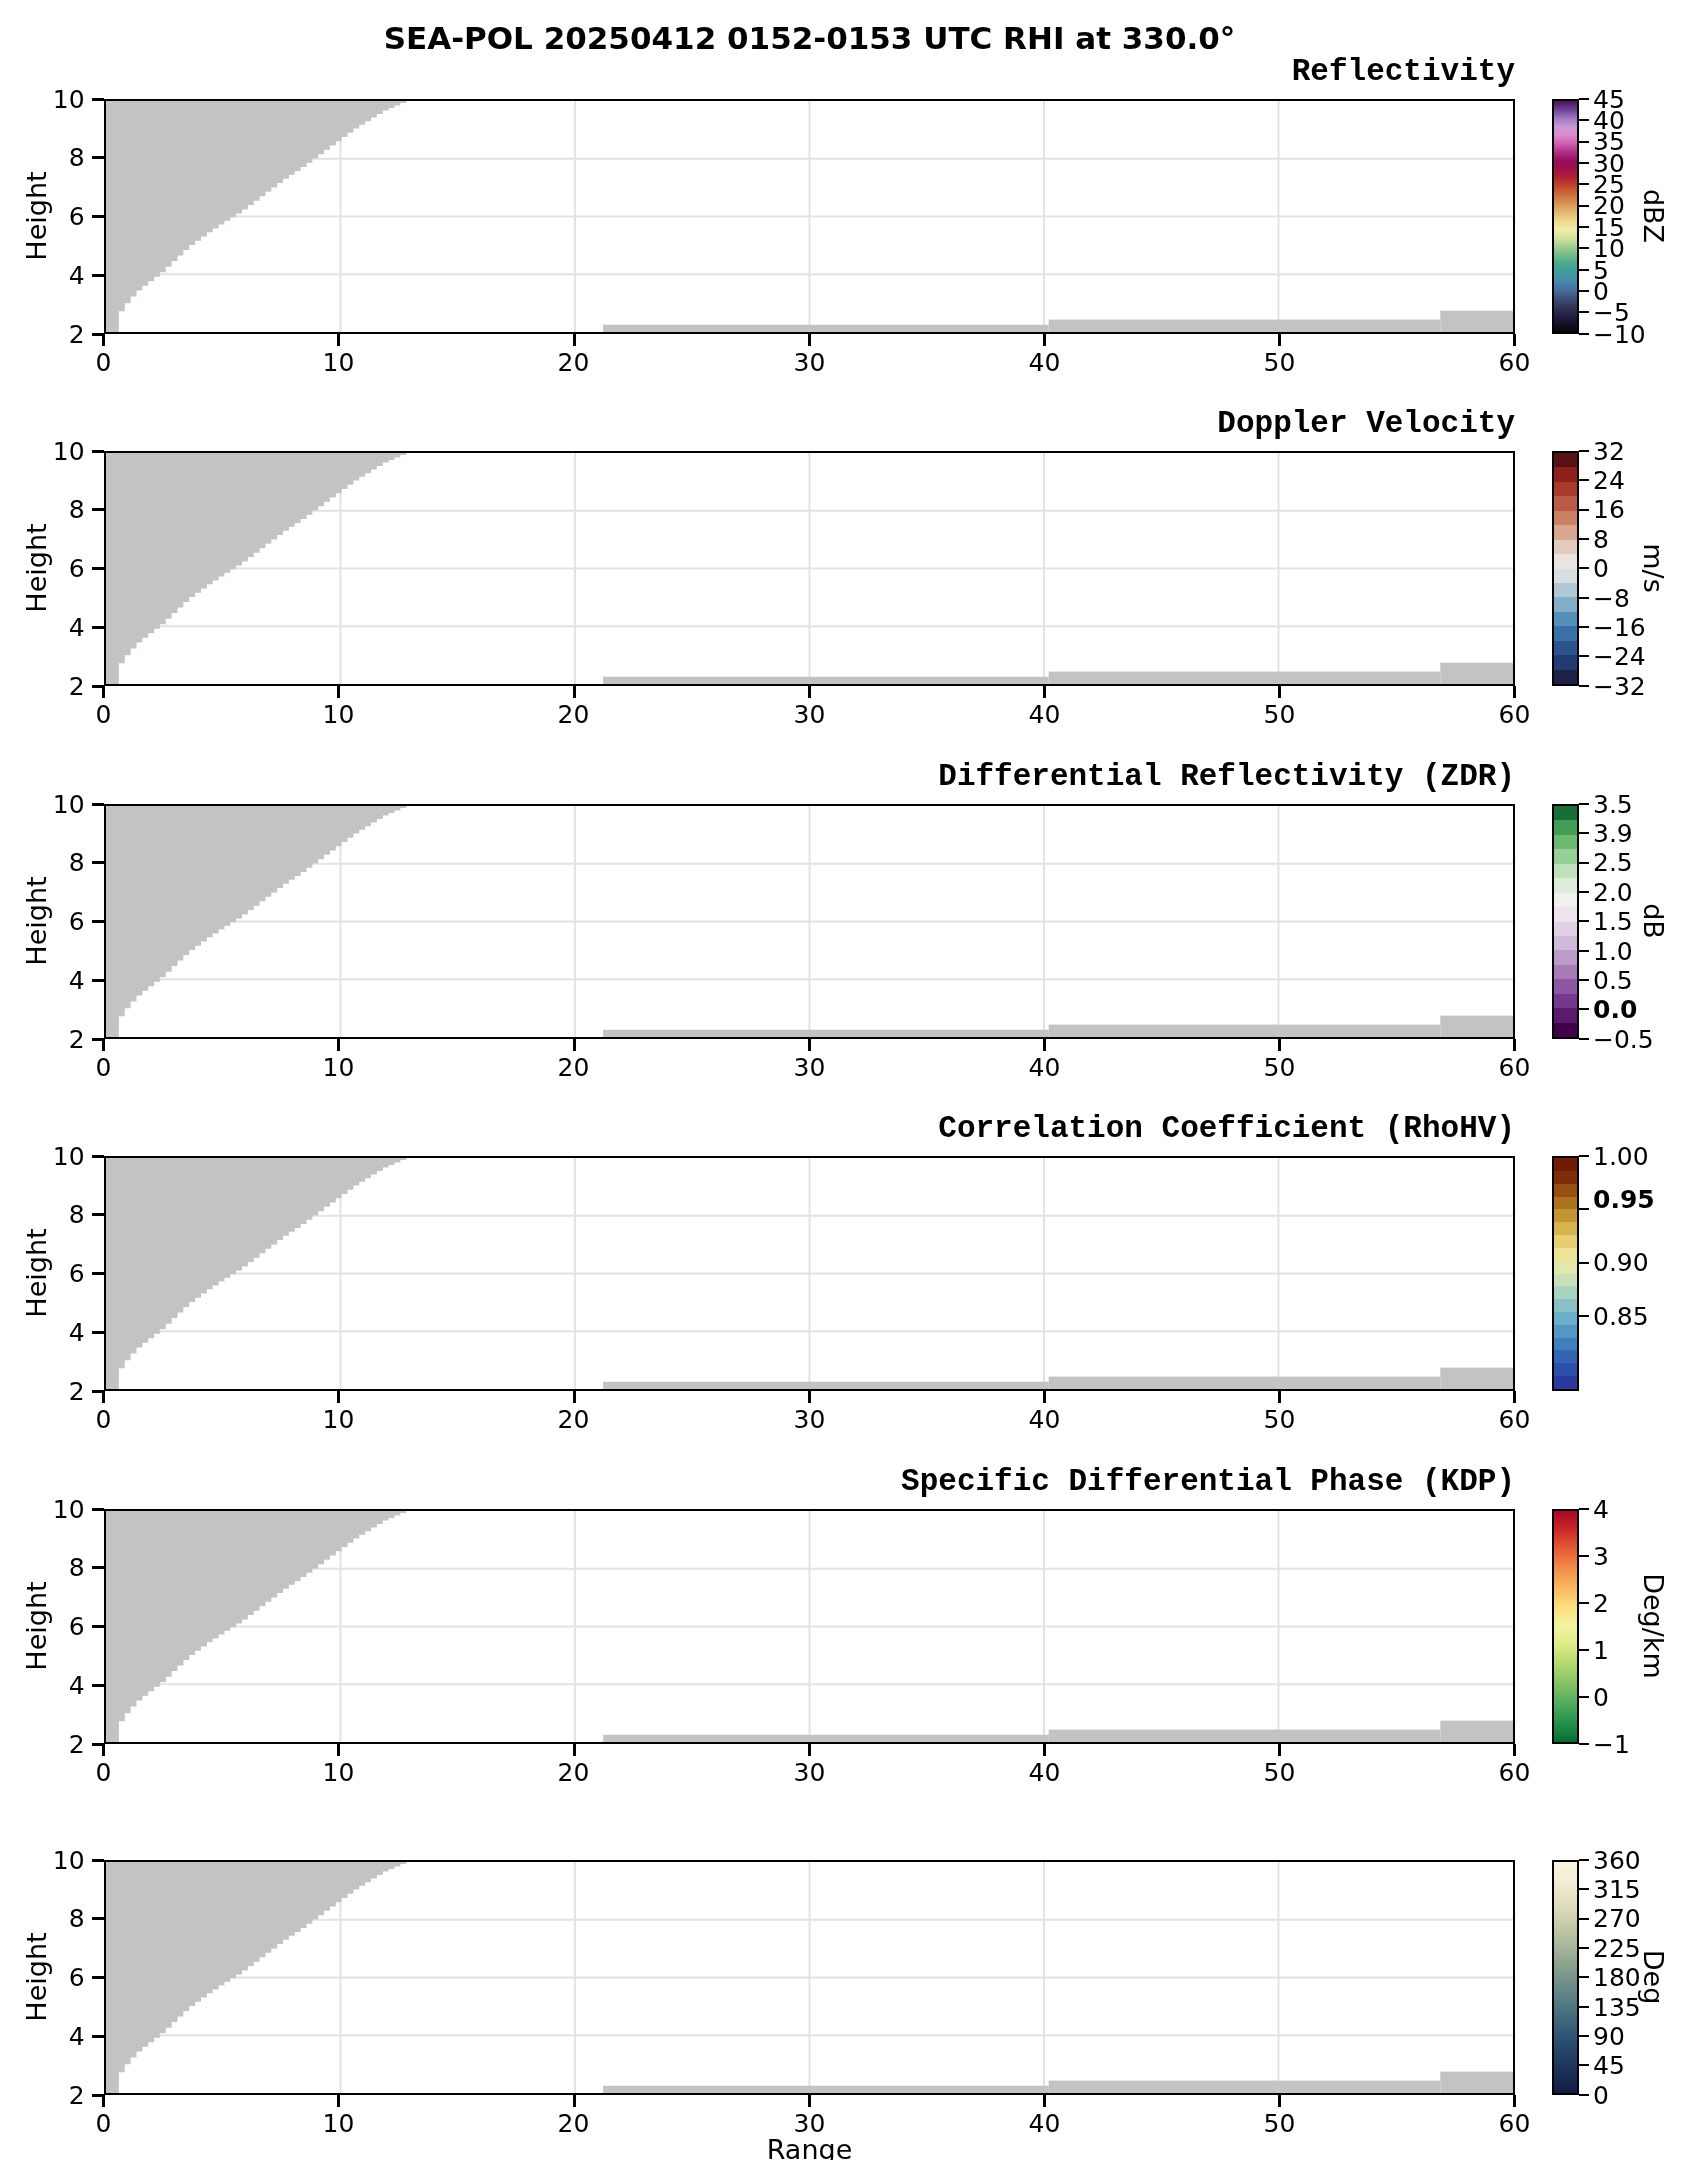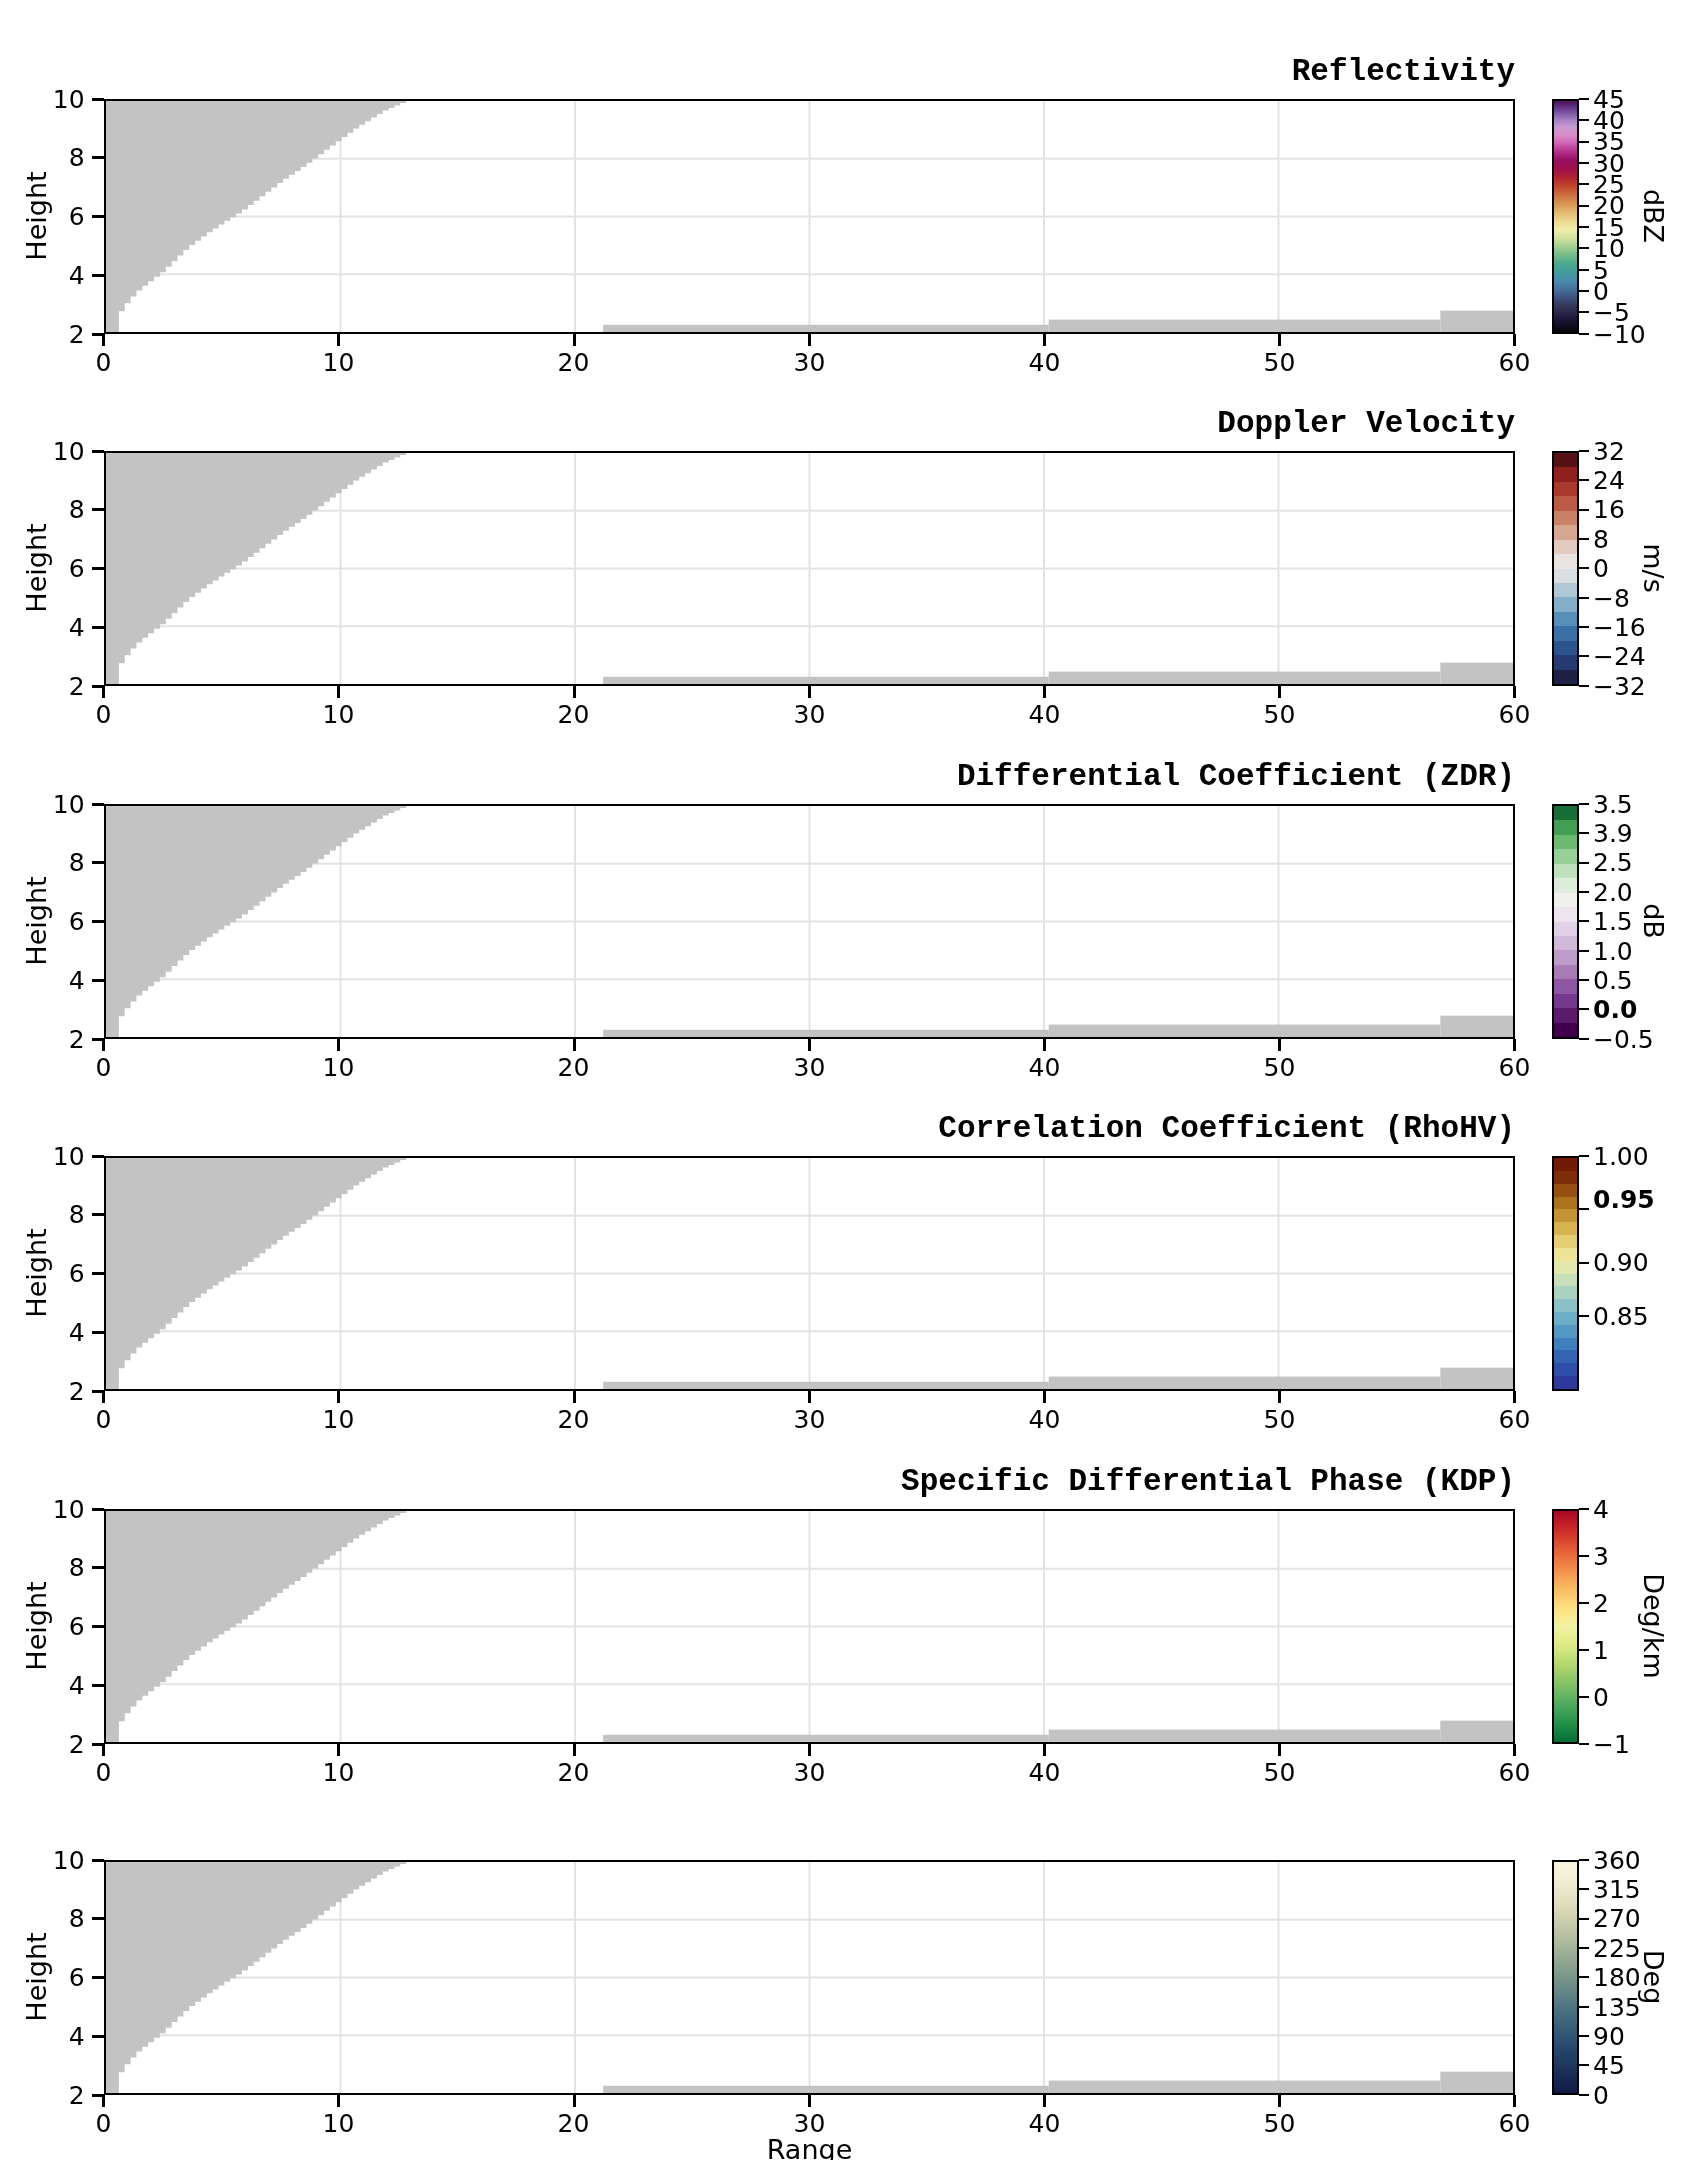--- a/index.html
+++ b/index.html
@@ -27,20 +27,21 @@
   .cbtick-label{position:absolute;left:1593px;width:99px;text-align:left;font-size:25px;line-height:31px;}
   .cb-unit{position:absolute;left:1653px;top:216px;transform:translate(-50%,-50%) rotate(90deg);
            font-size:27px;white-space:nowrap;}
 </style>
 </head>
 <body>
 
 <div class="figure">
 
   <section class="panel" style="top:0px">
+    <div class="suptitle">SEA-POL 20250412 0152-0153 UTC RHI at 330.0°</div>
     <div class="panel-title">Reflectivity</div>
     <div class="ylabel">Height</div>
     <div class="axes">
       <svg class="axes-svg" preserveAspectRatio="none" viewBox="0 0 60 8">
           <line x1="10" y1="8" x2="10" y2="0" stroke="#e3e3e3" stroke-width="2" vector-effect="non-scaling-stroke"></line>
           <line x1="20" y1="8" x2="20" y2="0" stroke="#e3e3e3" stroke-width="2" vector-effect="non-scaling-stroke"></line>
           <line x1="30" y1="8" x2="30" y2="0" stroke="#e3e3e3" stroke-width="2" vector-effect="non-scaling-stroke"></line>
           <line x1="40" y1="8" x2="40" y2="0" stroke="#e3e3e3" stroke-width="2" vector-effect="non-scaling-stroke"></line>
           <line x1="50" y1="8" x2="50" y2="0" stroke="#e3e3e3" stroke-width="2" vector-effect="non-scaling-stroke"></line>
           <line x1="0" y1="6" x2="60" y2="6" stroke="#e3e3e3" stroke-width="2" vector-effect="non-scaling-stroke"></line>
@@ -163,21 +164,21 @@
       <div class="cbtick-label" style="top: 172px;">8</div>
       <div class="cbtick" style="top: 157px;"></div>
       <div class="cbtick-label" style="top: 142px;">16</div>
       <div class="cbtick" style="top: 127px;"></div>
       <div class="cbtick-label" style="top: 113px;">24</div>
       <div class="cbtick" style="top: 98px;"></div>
       <div class="cbtick-label" style="top: 84px;">32</div>
     </section>
 
   <section class="panel" style="top:705px">
-    <div class="panel-title">Differential Coefficient (ZDR)</div>
+    <div class="panel-title">Differential Reflectivity (ZDR)</div>
     <div class="ylabel">Height</div>
     <div class="axes">
       <svg class="axes-svg" preserveAspectRatio="none" viewBox="0 0 60 8">
           <line x1="10" y1="8" x2="10" y2="0" stroke="#e3e3e3" stroke-width="2" vector-effect="non-scaling-stroke"></line>
           <line x1="20" y1="8" x2="20" y2="0" stroke="#e3e3e3" stroke-width="2" vector-effect="non-scaling-stroke"></line>
           <line x1="30" y1="8" x2="30" y2="0" stroke="#e3e3e3" stroke-width="2" vector-effect="non-scaling-stroke"></line>
           <line x1="40" y1="8" x2="40" y2="0" stroke="#e3e3e3" stroke-width="2" vector-effect="non-scaling-stroke"></line>
           <line x1="50" y1="8" x2="50" y2="0" stroke="#e3e3e3" stroke-width="2" vector-effect="non-scaling-stroke"></line>
           <line x1="0" y1="6" x2="60" y2="6" stroke="#e3e3e3" stroke-width="2" vector-effect="non-scaling-stroke"></line>
           <line x1="0" y1="4" x2="60" y2="4" stroke="#e3e3e3" stroke-width="2" vector-effect="non-scaling-stroke"></line>

